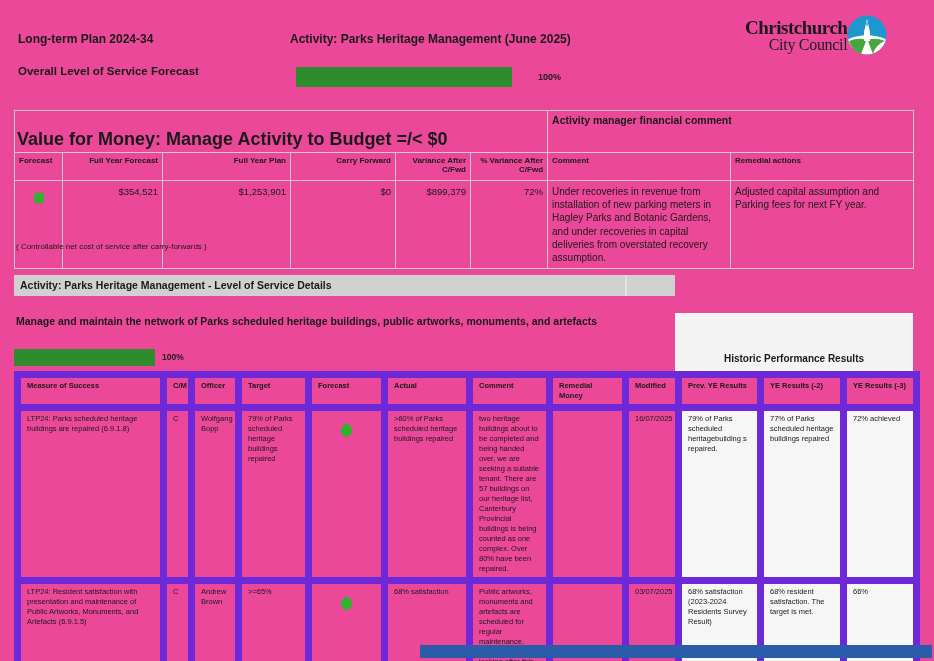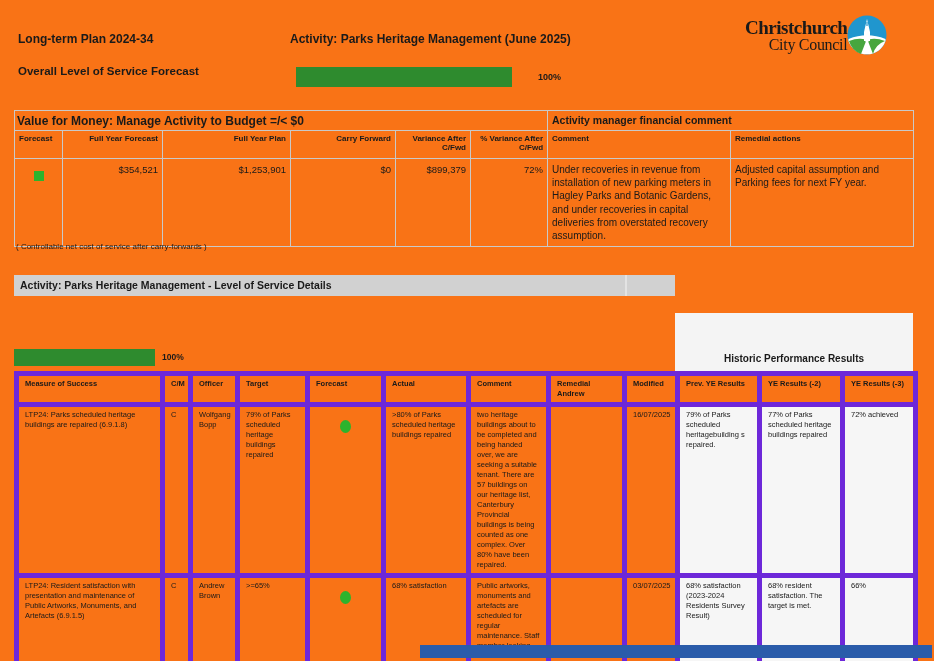--- a/index.html
+++ b/index.html
@@ -1,36 +1,36 @@
 <!DOCTYPE html>
 <html><head>
 <meta charset="utf-8">
 <style>
   * { box-sizing: border-box; margin: 0; padding: 0; }
   body { font-family: "Liberation Sans", sans-serif; color:#1a1a1a; background:#fff; }
-  .page { position:relative; width:934px; height:661px; background:#f97316; overflow:hidden; }
+  .page { position:relative; width:934px; height:661px; background:#ec4899; overflow:hidden; }
 
   
   .plan-title   { position:absolute; left:18px;  top:32px; font-size:12px; font-weight:bold; }
   .activity-title{ position:absolute; left:290px; top:32px; font-size:12px; font-weight:bold; }
   .logo { position:absolute; left:745px; top:15px; width:186px; display:flex; align-items:center; justify-content:flex-start; gap:0; }
   .logo-text { text-align:right; font-family:"Liberation Serif", serif; line-height:1; }
   .logo-line1 { font-size:19px; font-weight:bold; letter-spacing:-0.5px; }
   .logo-line2 { font-size:16px; letter-spacing:-0.3px; }
   .logo-emblem { width:40px; height:40px; flex:0 0 auto; }
 
   
   .overall-label { position:absolute; left:18px; top:65px; font-size:11.5px; font-weight:bold; }
   .overall-bar   { position:absolute; left:296px; top:67px; width:216px; height:20px; }
   .overall-pct   { position:absolute; left:538px; top:72px; font-size:9px; font-weight:bold; }
 
   
   .vfm-table { position:absolute; left:14px; top:110px; width:899px; border-collapse:collapse; table-layout:fixed; }
   .vfm-table td, .vfm-table th { border:1px solid #c9c9c9; vertical-align:top; overflow:hidden; }
-  .vfm-title-cell { font-size:12px; font-weight:bold; padding:3px 2px 2px 2px; border-right:1px solid #c9c9c9; }
+  .vfm-title-cell { font-size:18px; font-weight:bold; padding:18px 2px 2px 2px; border-right:1px solid #c9c9c9; }
   .vfm-fin-title  { font-size:10.5px; font-weight:bold; padding:3px 4px; }
   .vfm-th { font-size:8px; font-weight:bold; text-align:right; padding:3px 4px; height:28px; }
   .vfm-th.left { text-align:left; }
   .vfm-val { font-size:9.5px; text-align:right; padding:5px 4px; height:58px; }
   .vfm-comment { font-size:10px; line-height:1.32; padding:4px 4px; text-align:left; }
   .status-square { width:10px; height:10px; margin:7px auto 0 auto; }
   .vfm-footnote { position:absolute; left:16px; top:242px; font-size:8px; }
 
   
   .section-bar { position:absolute; left:14px; top:275px; width:661px; height:21px; background:#d1d1d1; font-size:10.5px; font-weight:bold; line-height:21px; padding-left:6px; }
@@ -38,21 +38,21 @@
 
   
   .los-desc { position:absolute; left:16px; top:314px; width:640px; font-size:10.5px; font-weight:bold; line-height:1.45; }
   .historic-box { position:absolute; left:675px; top:313px; width:238px; height:58px; background:#f4f4f4; display:flex; align-items:flex-end; justify-content:center; padding-bottom:7px; }
   .historic-box span { font-size:10px; font-weight:bold; }
   .los-bar { position:absolute; left:14px; top:349px; width:141px; height:17px; }
   .los-pct { position:absolute; left:162px; top:352px; font-size:8.5px; font-weight:bold; }
 
   
   .los-table { position:absolute; left:14px; top:371px; width:899px; border-collapse:collapse; table-layout:fixed; }
-  .los-table th, .los-table td { border:5px solid #6d28d9; vertical-align:top; text-align:left; font-size:7.5px; line-height:10px; padding:3px 6px; overflow:hidden; }
+  .los-table th, .los-table td { border:7px solid #6d28d9; vertical-align:top; text-align:left; font-size:7.5px; line-height:10px; padding:3px 6px; overflow:hidden; }
   .los-table th { font-weight:bold; height:20px; }
   .los-table tr.row1 td { height:158px; }
   .los-table tr.row2 td { height:85px; }
   .cell-center { text-align:center; }
   .cell-right { text-align:right; }
   .ye-col { background:#f6f6f6; }
   .status-circle { width:11px; height:13px; border-radius:50%; margin:10px auto 0 auto; }
 
   
   .bottom-bar { position:absolute; left:420px; top:645px; width:512px; height:13px; background:#2a5caa; }
@@ -123,20 +123,21 @@
     </tr>
   </tbody>
     </table>
   <div class="vfm-footnote">( Controllable net cost of service after carry-forwards )</div>
 
   <div class="section-bar">
     <span>Activity: Parks Heritage Management - Level of Service Details</span>
     <div class="section-bar-divider"></div>
   </div>
 
+  <div class="los-desc">Manage and maintain the network of Parks scheduled heritage buildings, public artworks, monuments, and artefacts</div>
   <div class="historic-box">
     <span>Historic Performance Results</span>
   </div>
   <div class="los-bar" style="background:#2e8b2e;"></div>
   <div class="los-pct">100%</div>
 
   <table class="los-table">
     <colgroup>
       <col style="width:146px">
         <col style="width:28px">
@@ -153,21 +154,21 @@
     </colgroup>
     <tbody>
         <tr>
       <th>Measure of Success</th>
       <th>C/M</th>
       <th>Officer</th>
       <th>Target</th>
       <th>Forecast</th>
       <th>Actual</th>
       <th>Comment</th>
-      <th>Remedial Andrew</th>
+      <th>Remedial Money</th>
       <th>Modified</th>
       <th>Prev. YE Results</th>
       <th>YE Results (-2)</th>
       <th>YE Results (-3)</th>
     </tr>
     <tr class="row1">
       <td>LTP24: Parks scheduled heritage buildings are repaired (6.9.1.8)</td>
       <td class="cell-center">C</td>
       <td>Wolfgang Bopp</td>
       <td>79% of Parks scheduled heritage buildings repaired</td>

